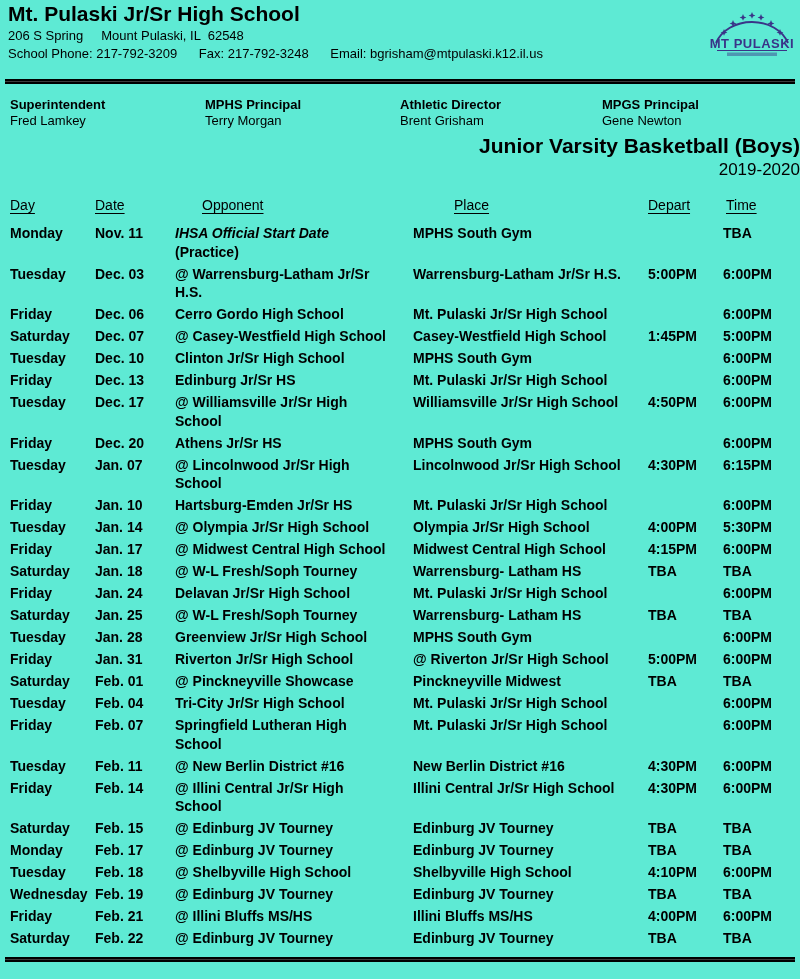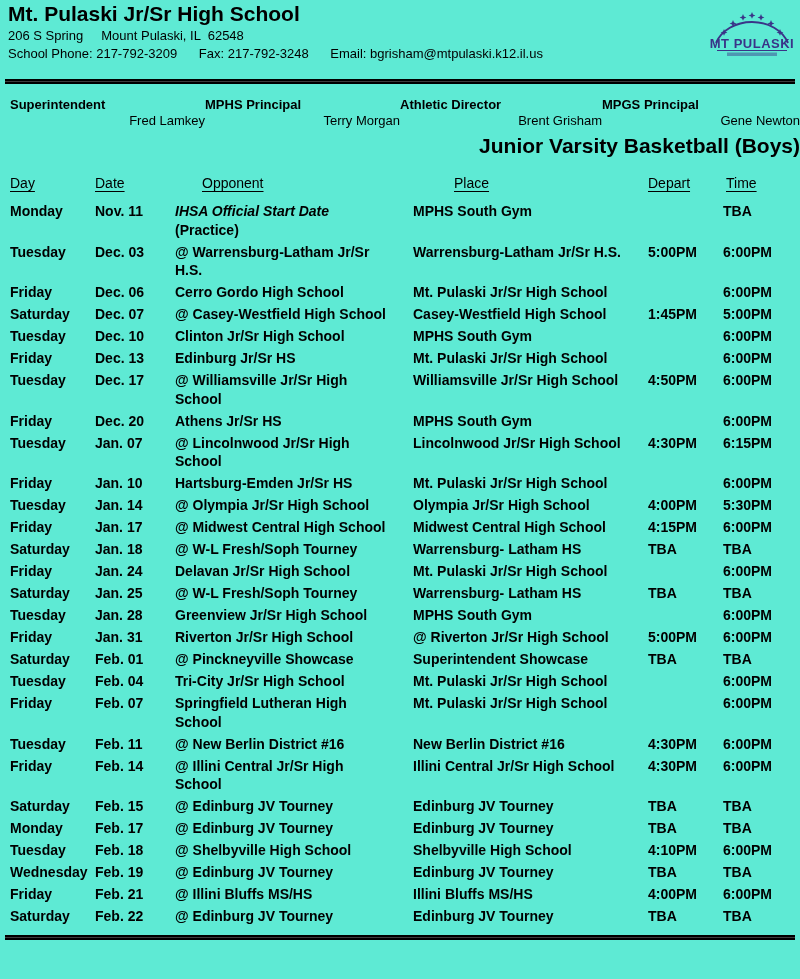--- a/index.html
+++ b/index.html
@@ -32,21 +32,21 @@
   .divider.bottom { margin-top: 9px; }
 
   
   .staff {
     display: grid;
     grid-template-columns: 195px 195px 202px 1fr;
     padding-left: 10px;
     margin-top: 13px;
   }
   .staff-title { font-weight: bold; font-size: 13px; line-height: 16px; }
-  .staff-name  { font-size: 13px; line-height: 16px; text-align: right; }
+  .staff-name  { font-size: 13px; line-height: 16px; }
 
   
   .title-block { text-align: right; margin-top: 5px; }
   .sched-title { margin: 0; font-size: 21px; line-height: 24px; font-weight: bold; }
   .sched-season { font-size: 17px; line-height: 21px; margin-top: 1px; }
 
   
   .table { margin-top: 17px; padding-left: 10px; padding-right: 2px; }
   .trow {
     display: grid;
@@ -107,20 +107,21 @@
       <div class="staff-name">Brent Grisham</div>
     </div>
     <div>
       <div class="staff-title">MPGS Principal</div>
       <div class="staff-name">Gene Newton</div>
     </div>
   </section>
 
   <div class="title-block">
     <h2 class="sched-title">Junior Varsity Basketball (Boys)</h2>
+    <div class="sched-season">2019-2020</div>
   </div>
 
   <section class="table">
     <div class="trow thead">
       <div class="th">Day</div>
       <div class="th">Date</div>
       <div class="th pad-opp">Opponent</div>
       <div class="th pad-place">Place</div>
       <div class="th">Depart</div>
       <div class="th pad-time">Time</div>
@@ -259,21 +260,21 @@
           <div>Jan. 31</div>
           <div>Riverton Jr/Sr High School</div>
           <div><span>@ Riverton Jr/Sr High School</span></div>
           <div>5:00PM</div>
           <div>6:00PM</div>
         </div>
         <div class="trow">
           <div>Saturday</div>
           <div>Feb. 01</div>
           <div><span>@ Pinckneyville Showcase</span></div>
-          <div>Superintendent Showcase</div>
+          <div>Pinckneyville Midwest</div>
           <div>TBA</div>
           <div>TBA</div>
         </div>
         <div class="trow">
           <div>Tuesday</div>
           <div>Feb. 04</div>
           <div><span>Tri-City Jr/Sr High School</span></div>
           <div>Mt. Pulaski Jr/Sr High School</div>
           <div></div>
           <div>6:00PM</div>

